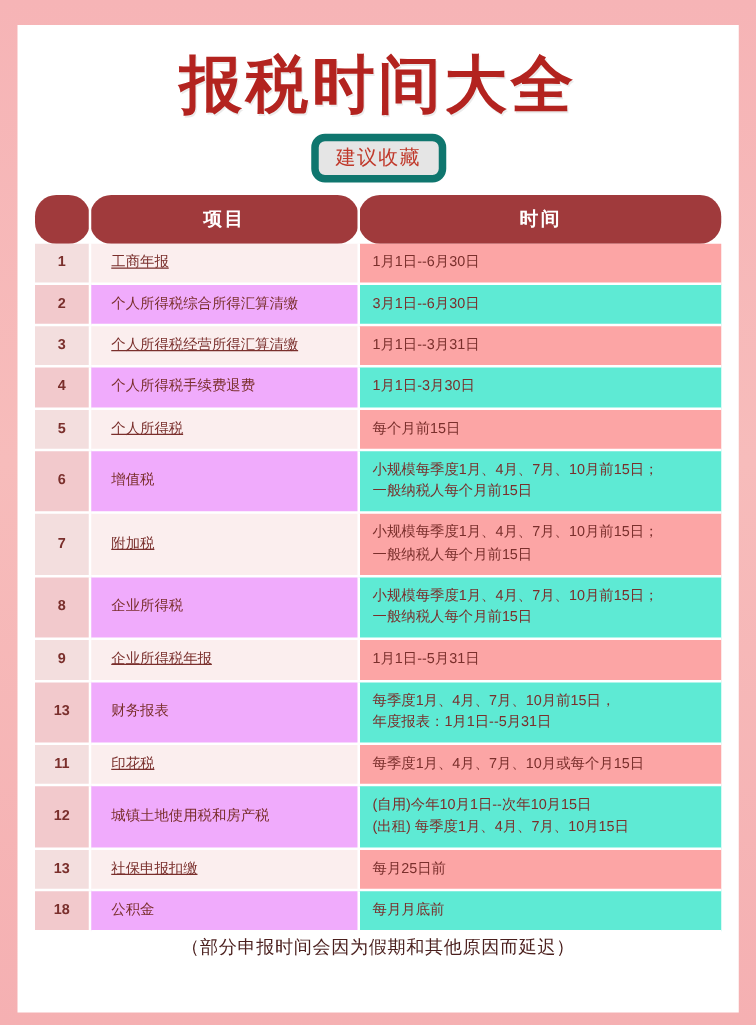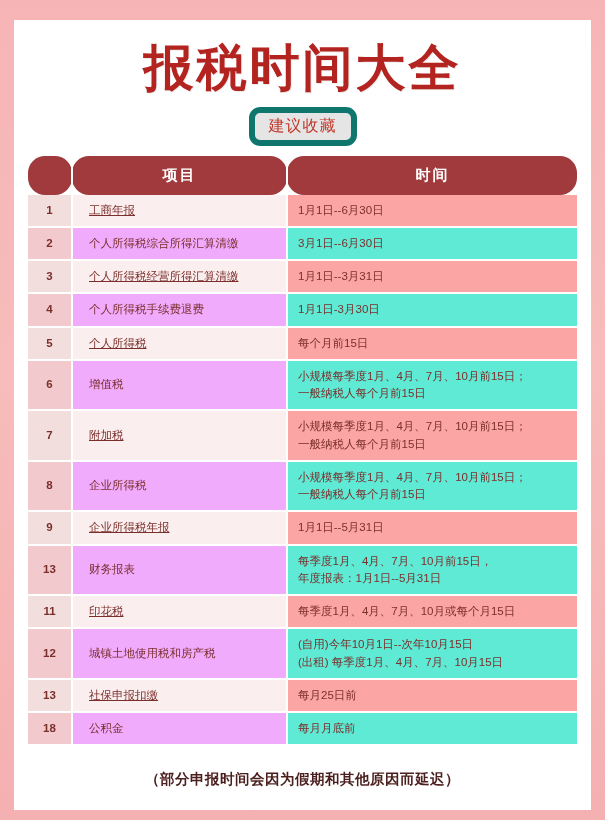--- a/index.html
+++ b/index.html
@@ -97,23 +97,23 @@
   
   tr.r-a .idx   { background: #f3dede; }
   tr.r-a .item  { background: #fbeeee; text-decoration: underline; }
   tr.r-a .time  { background: #fca5a5; }
   tr.r-b .idx   { background: #f2c9cc; }
   tr.r-b .item  { background: #f0abfc; }
   tr.r-b .time  { background: #5eead4; }
   .footnote {
     text-align: center;
     font-size: 14.5px;
-    font-weight: bold;
+    font-weight: normal;
     color: #4a1f1d;
-    margin-top: 24px;
+    margin-top: 2px;
     letter-spacing: 0.5px;
   }
   .nl { display: block; }
 </style>
 </head>
 <body>
 
 <div class="page">
   <div class="inner">
 

